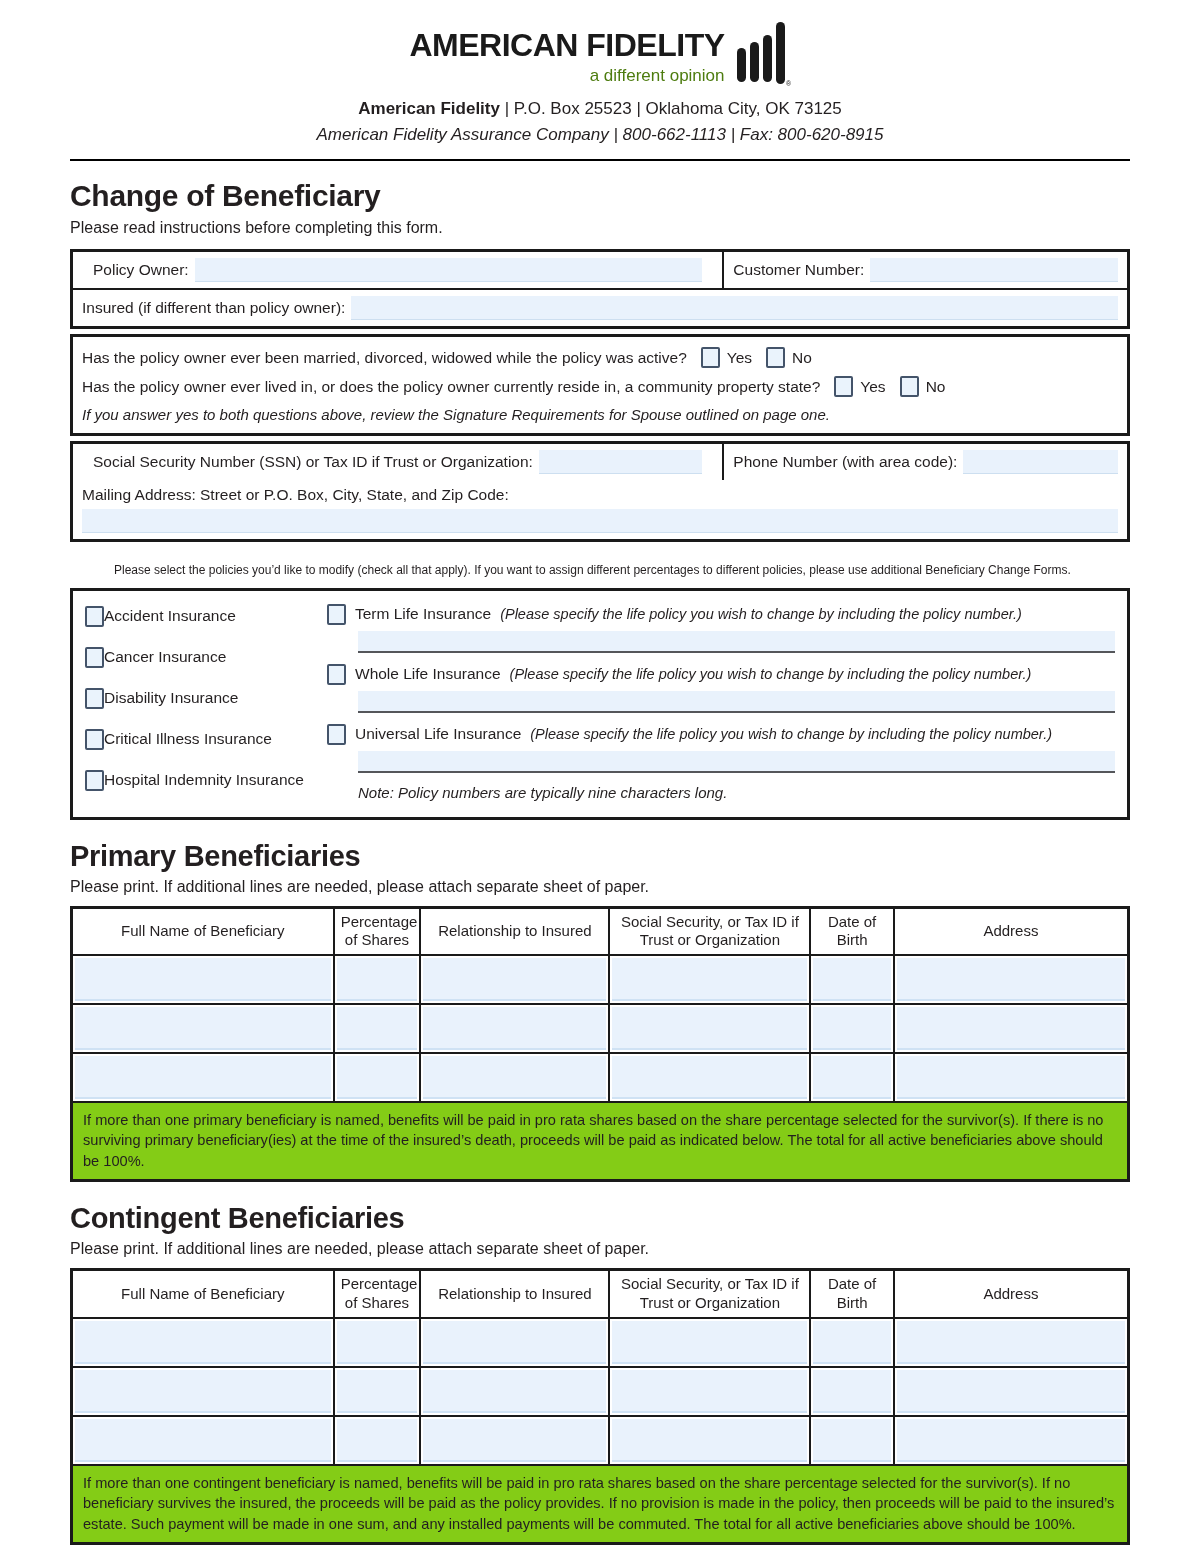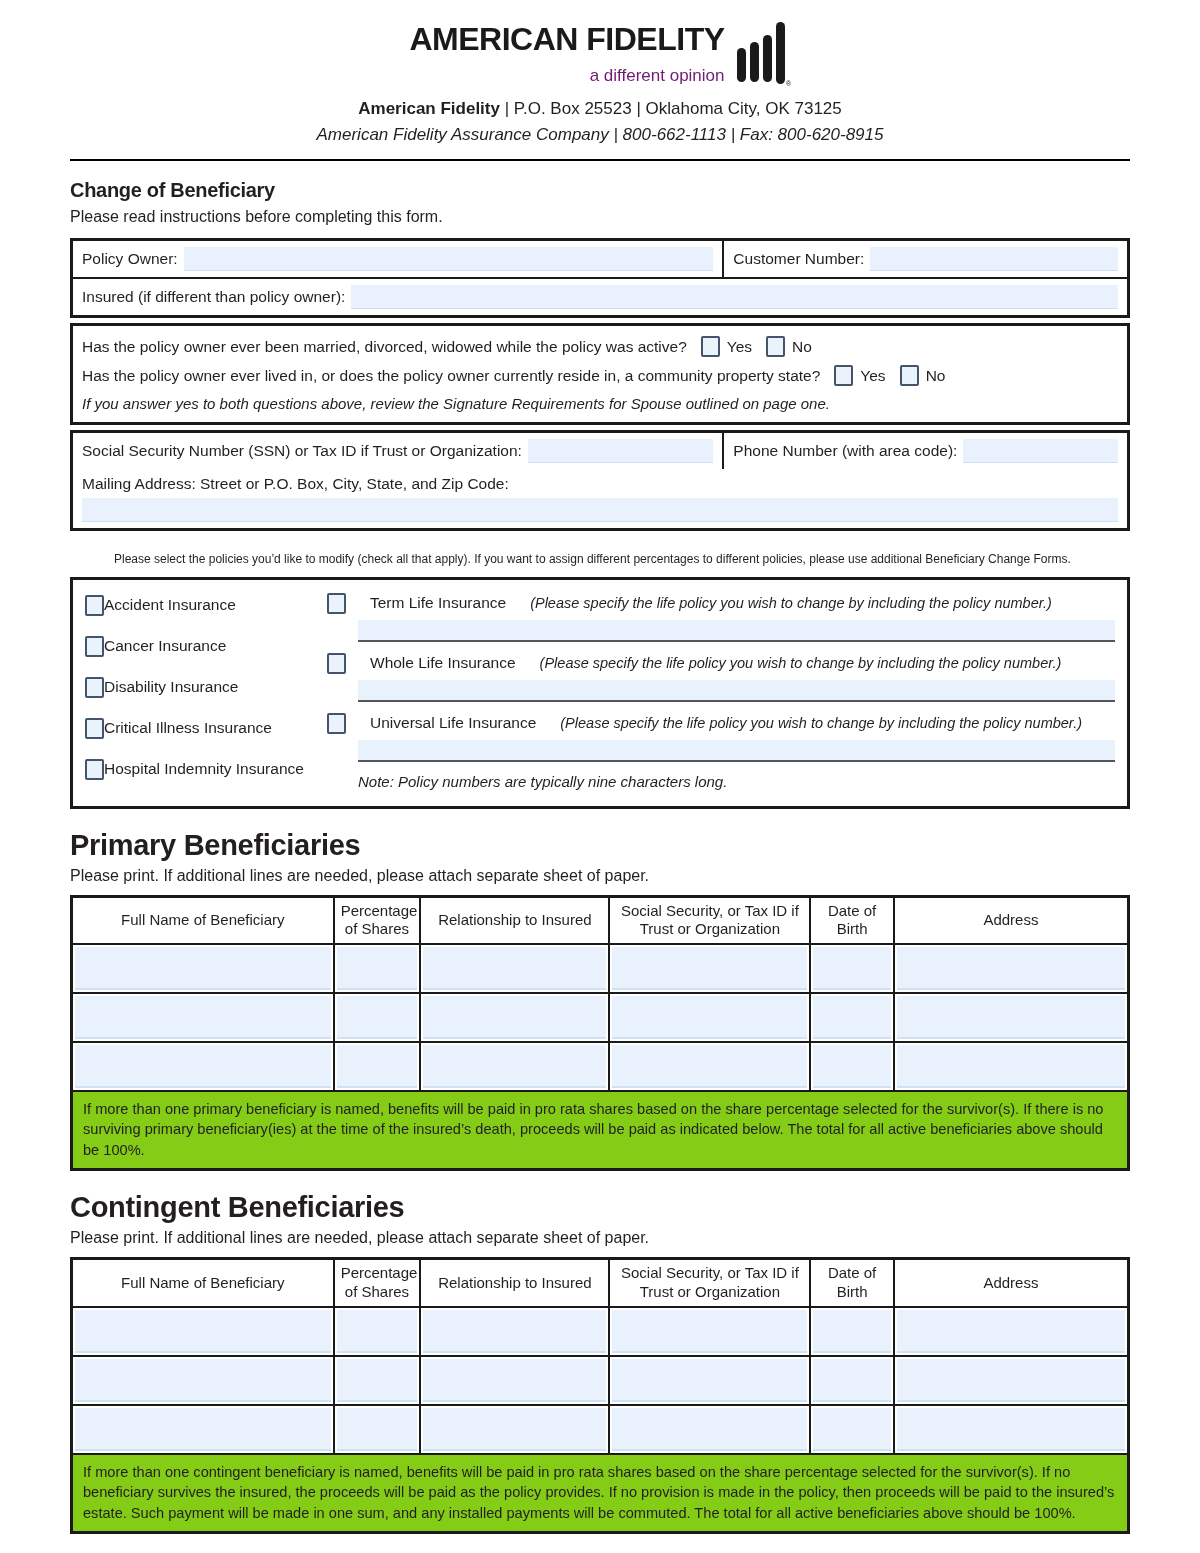--- a/index.html
+++ b/index.html
@@ -10,37 +10,37 @@
     background: #ffffff;
     font-family: "Liberation Sans", "DejaVu Sans", sans-serif;
     color: #231f20;
   }
   .page { padding: 22px 70px 0 70px; }
 
   
   .logo-block { display: flex; justify-content: center; align-items: flex-end; gap: 12px; }
   .logo-text { text-align: right; }
   .logo-name { font-size: 32px; font-weight: 700; letter-spacing: -0.5px; color: #1a1a1a; line-height: 1.05; }
-  .logo-tagline { font-size: 17px; color: #701a75; margin-top: 9px; }
+  .logo-tagline { font-size: 17px; color: #4d7c0f; margin-top: 3px; }
   .contact { text-align: center; font-size: 17px; margin-top: 10px; line-height: 1.5; }
   .contact .bold { font-weight: 700; }
   .contact .italic { font-style: italic; }
   .header-rule { border: none; border-top: 2.5px solid #000; margin-top: 12px; }
 
   
-  .h1 { font-size: 20px; font-weight: 700; letter-spacing: -0.3px; margin-top: 18px; }
+  .h1 { font-size: 30px; font-weight: 700; letter-spacing: -0.3px; margin-top: 18px; }
   .subtitle { font-size: 16px; margin-top: 6px; }
 
   
   .box { border: 3px solid #1a1a1a; margin-top: 12px; }
   .box + .box { margin-top: 5px; }
   .brow { padding: 6px 9px; }
   .brow + .brow { border-top: 2.5px solid #1a1a1a; }
   .split { display: flex; padding: 0; }
-  .split > .cell-l { width: 61.8%; border-right: 2.5px solid #1a1a1a; padding: 6px 9px; }
+  .split > .cell-l { width: 61.8%; border-right: 2.5px solid #1a1a1a; padding: 6px 20px; }
   .split > .cell-r { flex: 1; padding: 6px 9px; }
   .lab-field { display: flex; align-items: center; }
   .lab { font-size: 15.5px; white-space: nowrap; }
   .field { flex: 1; height: 24px; margin-left: 6px; background: #e9f2fc; border-bottom: 1px solid #cddff0; }
   .field.block { margin-left: 0; margin-top: 5px; height: 24px; }
 
   
   .qline { display: flex; align-items: center; font-size: 15.5px; height: 29px; }
   .qnote { font-size: 15px; font-style: italic; height: 26px; display: flex; align-items: center; }
   .cb {
@@ -49,21 +49,21 @@
     background: #eaf3fc; display: inline-block;
   }
   .qline .cb { margin-left: 14px; margin-right: 7px; }
 
   
   .intro { font-size: 12px; margin-top: 20px; line-height: 1.38; margin-left: 44px; }
   .policy-box { border: 3px solid #1a1a1a; margin-top: 9px; display: flex; padding: 13px 12px 8px 12px; }
   .pol-left { width: 242px; flex: none; }
   .pol-opt { display: flex; align-items: center; font-size: 15.5px; height: 25px; margin-bottom: 16px; }
   .pol-right { flex: 1; }
-  .life-row { display: flex; align-items: center; gap: 24px; font-size: 15.5px; }
+  .life-row { display: flex; align-items: center; gap: 9px; font-size: 15.5px; }
   .life-note { font-size: 14.5px; font-style: italic; }
   .policy-line { height: 22px; background: #e9f2fc; border-bottom: 2px solid #55565a; margin: 6px 0 11px 31px; }
   .pnote { font-size: 15px; font-style: italic; margin-left: 31px; margin-top: 4px; }
 
   
   .section-h { font-size: 29px; font-weight: 700; letter-spacing: -0.3px; margin-top: 20px; }
   .section-sub { font-size: 16px; margin-top: 5px; margin-bottom: 10px; }
   table.ben { width: 100%; border-collapse: collapse; border: 3px solid #1a1a1a; table-layout: fixed; }
   table.ben th, table.ben td { border: 2.5px solid #1a1a1a; }
   table.ben th { font-weight: 400; font-size: 15px; line-height: 1.25; height: 46px; padding: 4px 6px; text-align: center; }

